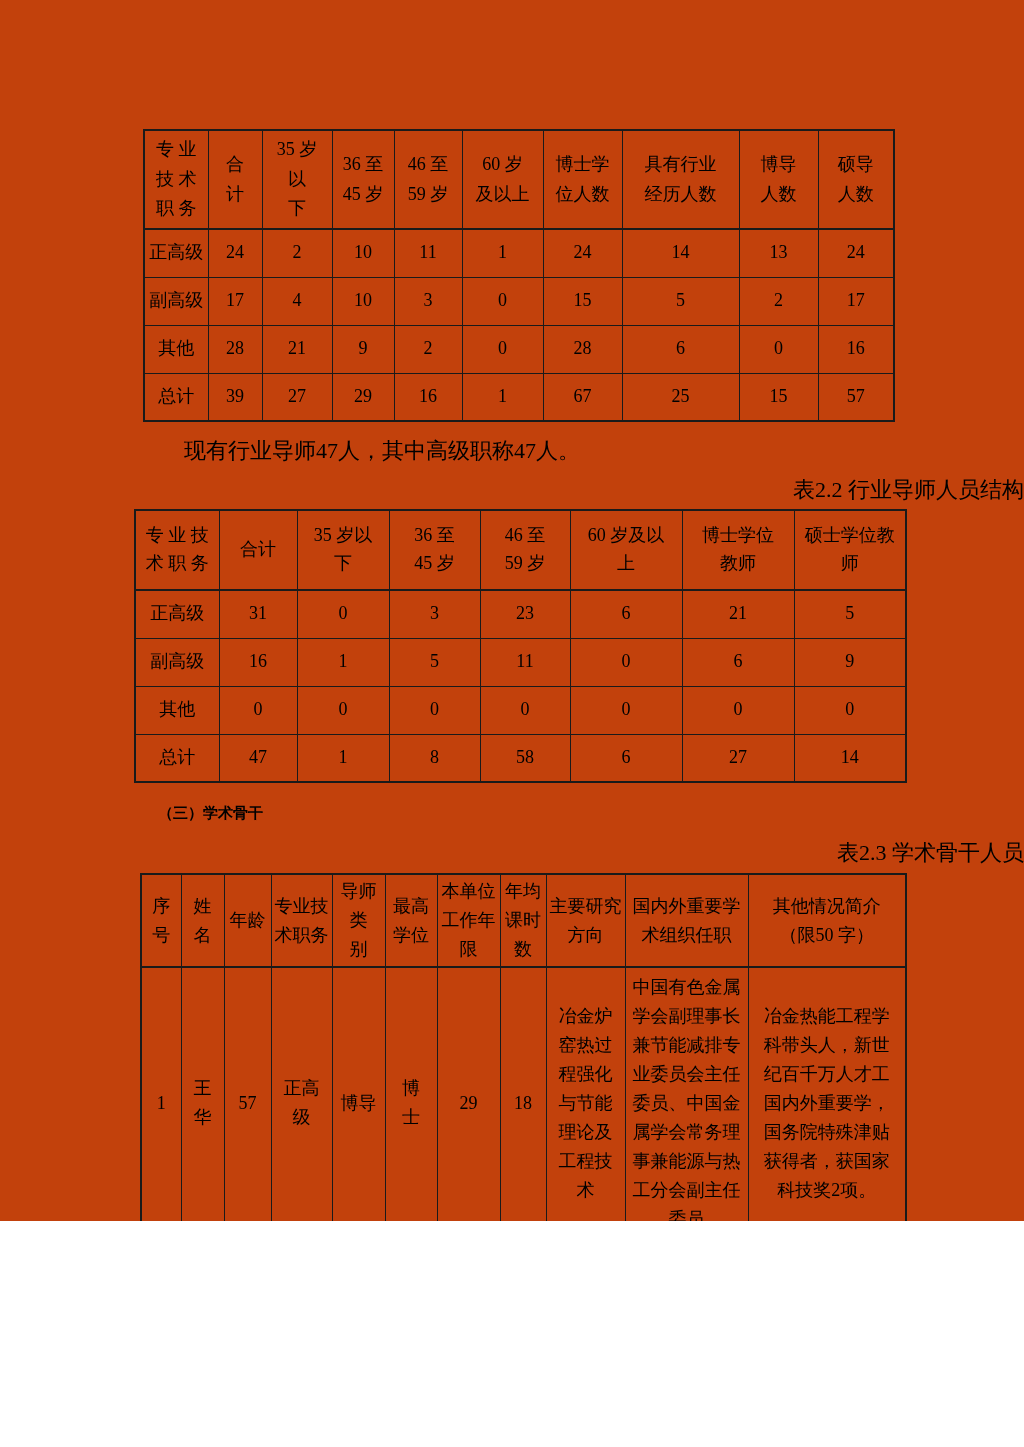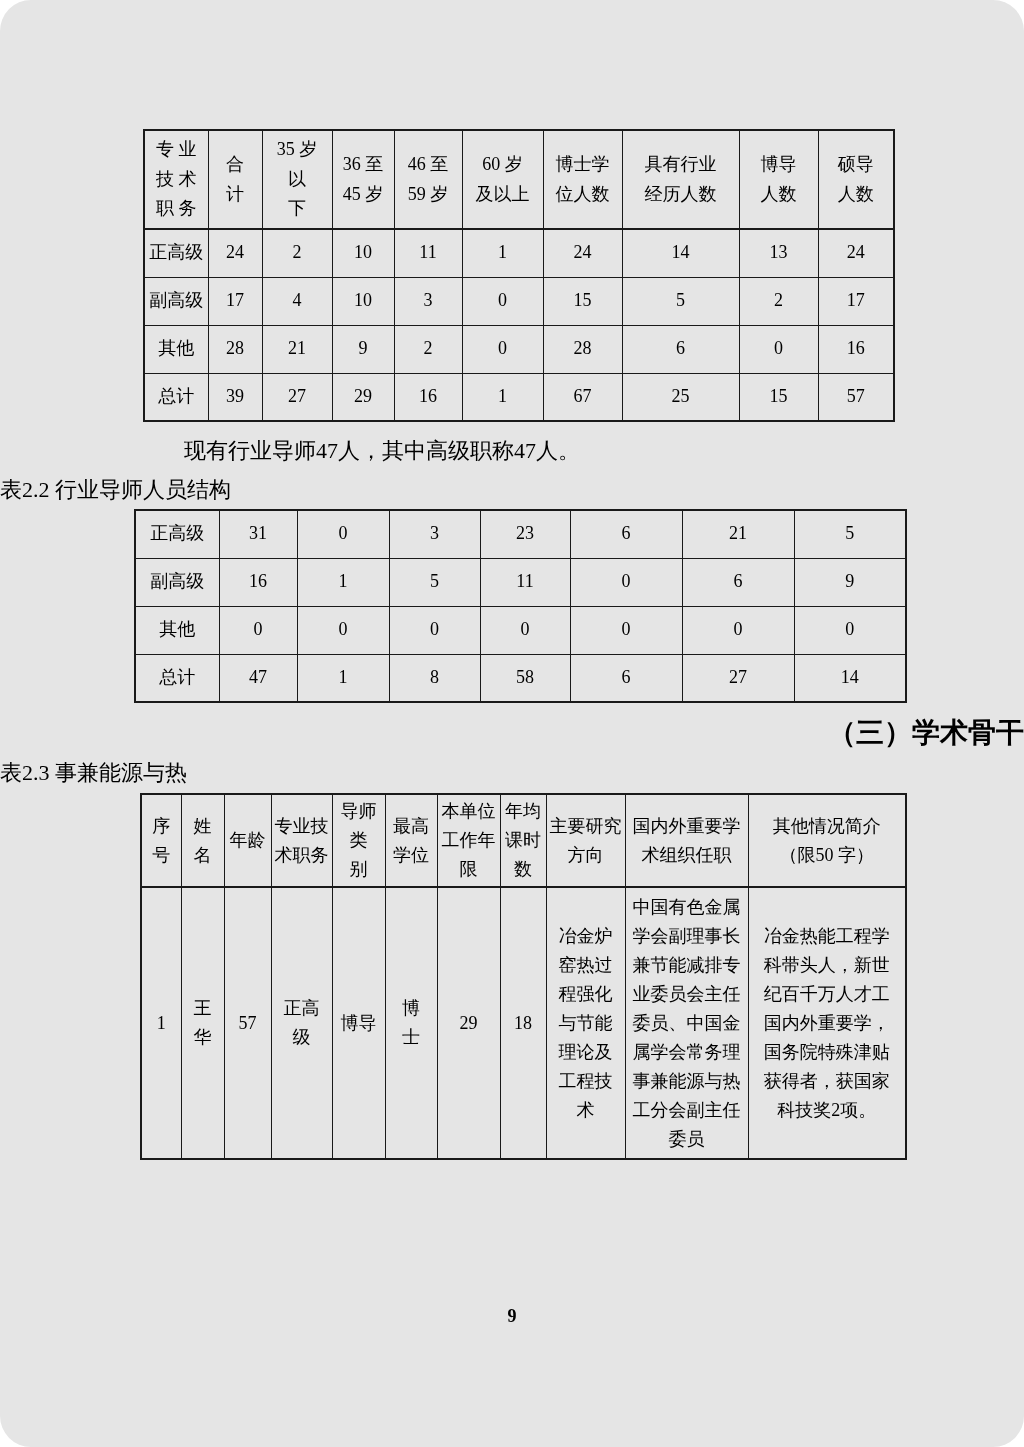--- a/index.html
+++ b/index.html
@@ -4,24 +4,23 @@
 <style>
   * { box-sizing: border-box; margin: 0; padding: 0; }
   html, body {
     background: #ffffff;
     font-family: "Liberation Serif", "DejaVu Serif", serif;
     color: #000;
   }
   .page {
     position: relative;
     width: 1024px;
-    height: 1447px;
-    background: #e5e5e5;
+    height: 1221px;
+    background: #c2410c;
     overflow: hidden;
-    border-radius: 31px;
   }
   table {
     border-collapse: collapse;
     table-layout: fixed;
     border: 2px solid #1a1a1a;
   }
   td {
     border: 1px solid #1a1a1a;
     text-align: center;
     vertical-align: middle;
@@ -38,35 +37,34 @@
   .t1 tr.datarow { height: 48px; }
 
   .intro {
     margin: 14px 13px 0 184px;
     font-size: 22px;
     line-height: 30px;
   }
   .tbl-title {
     margin-top: 9px;
     width: 100%;
-    text-align: left;
+    text-align: right;
     font-size: 22px;
     line-height: 30px;
   }
 
   .t2 { margin: 4px 0 0 134px; width: 771px; }
   .t2 tr.hdr { height: 80px; }
   .t2 tr.datarow { height: 48px; }
 
   .section-heading {
-    margin: 14px 0 0 158px;
-    font-size: 28px;
+    margin: 14px 12px 0 158px;
+    font-size: 15px;
     line-height: 32px;
     font-weight: bold;
-    text-align: right;
   }
 
   .t3 { margin: 5px 0 0 140px; width: 765px; }
   .t3 tr.hdr { height: 88px; }
   .t3 td { line-height: 29px; font-size: 18px; }
   .t3 tr.datarow { height: 272px; }
 
   .page-number {
     position: absolute;
     top: 1306px;
@@ -180,20 +178,37 @@
       <col style="width:84px">
         <col style="width:78px">
         <col style="width:92px">
         <col style="width:91px">
       <col style="width:90px">
         <col style="width:112px">
         <col style="width:112px">
         <col style="width:112px">
     </colgroup>
     <tbody>
+      <tr class="hdr">
+        <td>专 业 技
+术 职 务</td>
+        <td>合计</td>
+        <td>35 岁以
+下</td>
+        <td>36 至
+45 岁</td>
+        <td>46 至
+59 岁</td>
+        <td>60 岁及以
+上</td>
+        <td>博士学位
+教师</td>
+        <td>硕士学位教
+师</td>
+      </tr>
       <tr class="datarow">
         <td>正高级</td>
         <td>31</td>
         <td>0</td>
         <td>3</td>
         <td>23</td>
         <td>6</td>
         <td>21</td>
         <td>5</td>
       </tr>
@@ -225,21 +240,21 @@
         <td>58</td>
         <td>6</td>
         <td>27</td>
         <td>14</td>
       </tr>
     </tbody>
   </table>
 
   <div class="section-heading">（三）学术骨干</div>
 
-  <div class="tbl-title">表2.3 事兼能源与热</div>
+  <div class="tbl-title">表2.3 学术骨干人员</div>
 
   <table class="t3">
     <colgroup>
       <col style="width:40px">
         <col style="width:43px">
         <col style="width:47px">
         <col style="width:61px">
       <col style="width:53px">
         <col style="width:52px">
         <col style="width:63px">

